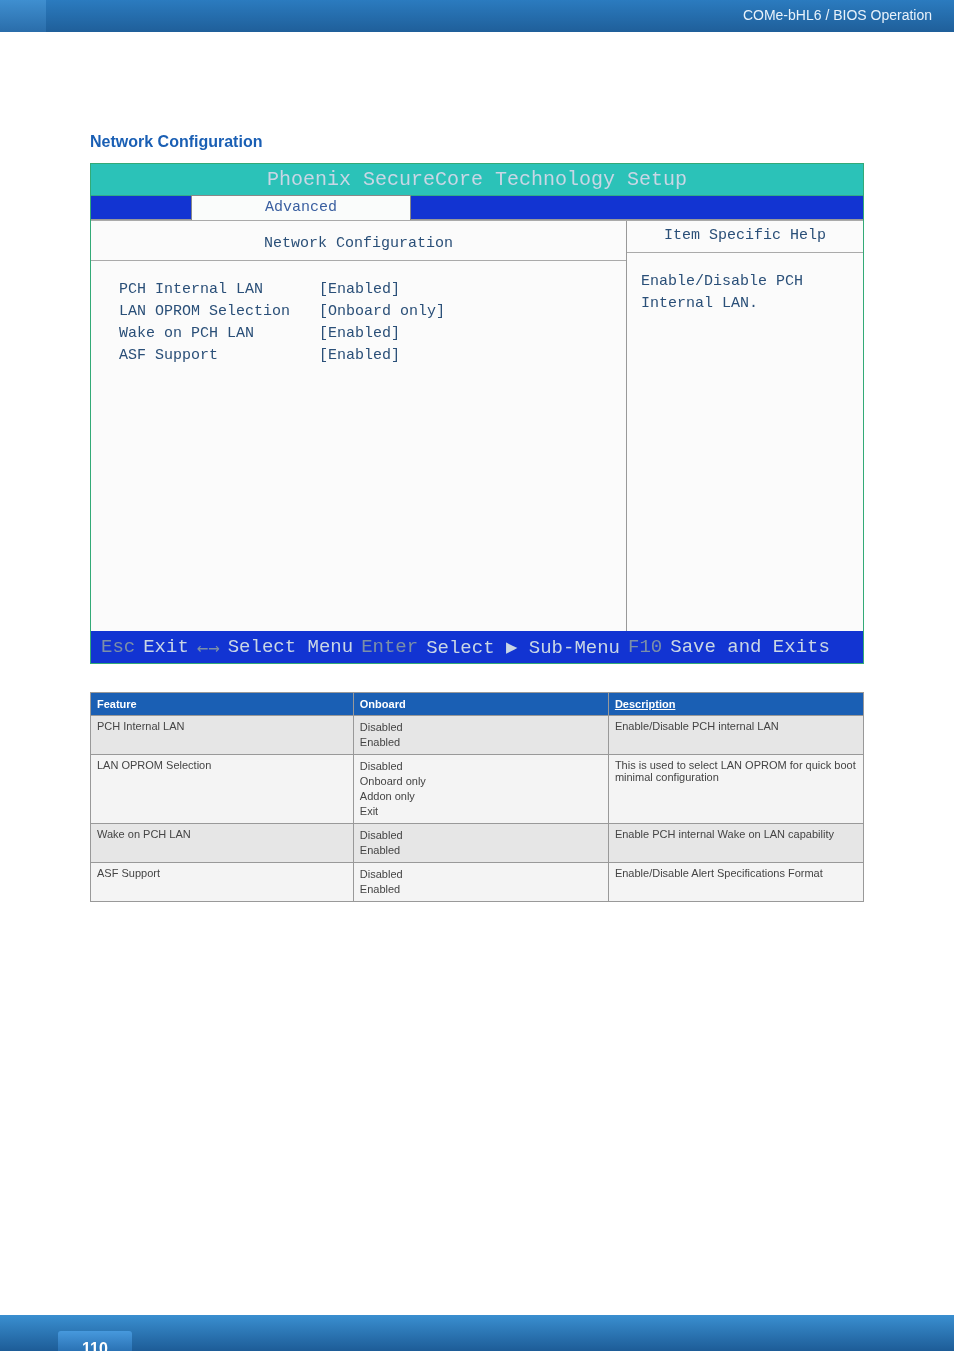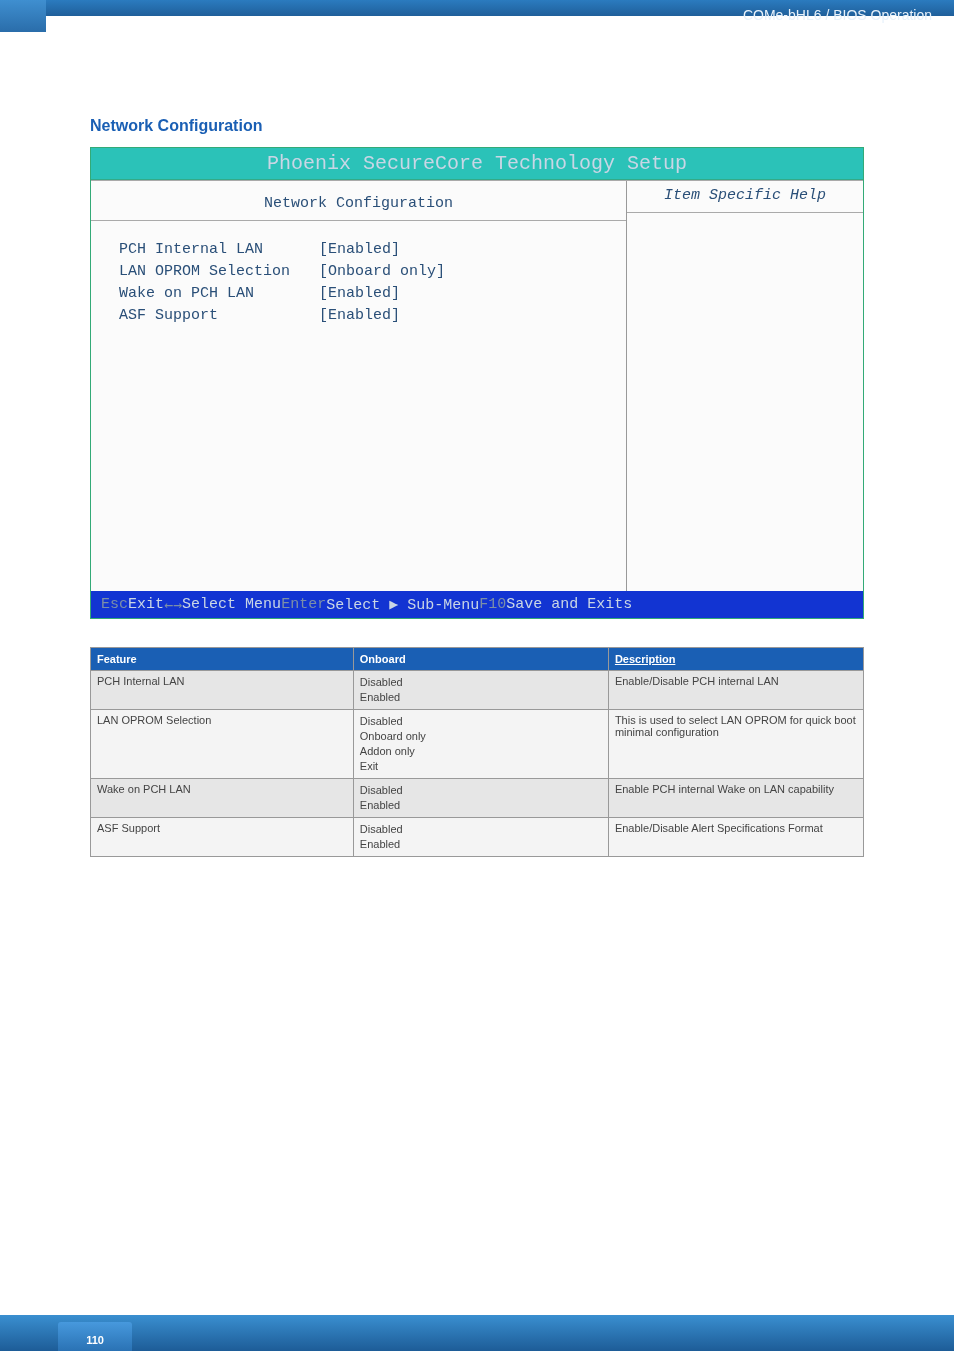--- a/index.html
+++ b/index.html
@@ -1,62 +1,65 @@
 <!DOCTYPE html>
 <html><head>
 <meta charset="utf-8">
 <style>
 * { margin: 0; padding: 0; box-sizing: border-box; }
 body { background: #fff; width: 954px; height: 1351px; font-family: Arial, sans-serif; position: relative; }
-.header { background: linear-gradient(180deg,#2b7bbf 0%,#1f5f9a 100%); height: 16px; width: 100%; position: relative; }
+.header { background: linear-gradient(180deg,#2b7bbf 0%,#1f5f9a 100%); height: 32px; width: 100%; position: relative; }
 .header-stripe { position: absolute; left: 0; top: 0; width: 46px; height: 32px; background: linear-gradient(180deg,#3f8fd0,#2a6daa); }
 .header-text { position: absolute; right: 22px; top: 7px; color: #e8f2fb; font-size: 14px; }
 .content { padding: 56px 90px 0 90px; margin-top: 45px; }
 .section-title { color: #1a5fb4; font-weight: 700; font-size: 16px; margin-bottom: 12px; }
 .bios { border: 1px solid #3a7; background: #fbfbfb; position: relative; }
 .bios-title { background: #2bc2b8; color: #c9d6e5; font-family: 'Courier New', monospace; font-size: 20px; padding: 4px 0; text-align: center; border-bottom: 1px solid #3a8; }
 .bios-tabs { background: #1234d2; height: 24px; border-bottom: 1px solid #999; position: relative; }
 .bios-tab { position: absolute; left: 100px; top: -1px; width: 220px; height: 25px; background: #fafcfb; color: #3a5fa0; font-family: 'Courier New', monospace; font-size: 15px; text-align: center; line-height: 24px; border: 1px solid #888; border-bottom: none; }
 .bios-body { display: flex; border-top: 1px solid #aaa; }
 .bios-left { flex: 1; padding: 8px 0 60px 0; border-right: 1px solid #999; }
 .bios-left-head { font-family:'Courier New',monospace; font-size:15px; color:#2a4f78; text-align:center; padding:6px 0 8px; border-bottom:1px solid #aaa; }
-.bios-right { width: 236px; font-style: italic; }
+.bios-right { width: 236px; }
 .bios-right-head { font-family:'Courier New',monospace; font-size:15px; color:#2a4f78; text-align:center; padding:6px 0 8px; border-bottom:1px solid #aaa; }
 .bios-right-body { font-family:'Courier New',monospace; font-size:15px; color:#2a4f78; padding:18px 12px 40px 14px; line-height:22px; height:310px; }
 .bios-rows { padding: 18px 0 0 28px; font-family:'Courier New',monospace; font-size:15px; line-height:22px; color:#2a4f78; min-height:310px; }
 .bios-row { display:flex; }
 .brl { width:200px; }
 .brv { }
-.bios-footer { background:#1234d2; color:#c9d6e5; font-family:'Courier New',monospace; font-size:15px; padding:4px 10px; display:flex; align-items:center;text-align:center; }
+.bios-footer { background:#1234d2; color:#c9d6e5; font-family:'Courier New',monospace; font-size:19px; padding:4px 10px; display:flex; gap:8px; align-items:center;text-align:center; }
 .dim { color:#7b8fa8; }
 .arrow-lr { font-family:monospace; }
 .feat-table { width:100%; border-collapse:collapse; margin-top:28px; }
 .feat-table th { background:#1a5fb4; color:#fff; font-weight:700; font-size:11px; text-align:left; padding:5px 6px; border:1px solid #999; }
 .feat-table td { font-size:11px; color:#444; padding:4px 6px; border:1px solid #999; vertical-align:top; }
 .feat-table tr:nth-child(odd) td { background:#e6e6e6; }
 .feat-table tr:nth-child(even) td { background:#f4f4f4; }
 .opt-line { display:block; line-height:15px; }
 .bold { font-weight:400; }
 .footer { position:absolute; bottom:0; left:0; width:100%; height:46px; }
 .footer-grad { position:absolute; bottom:0; left:0; width:100%; height:36px; background:linear-gradient(180deg,#3a8fd0,#1d5c97); }
-.footer-tab { position:absolute; bottom:0; left:58px; width:74px; height:29px; background:linear-gradient(180deg,#4799dd,#2a72b4); border-radius:3px 3px 0 0; text-align:center; color:#fff; font-weight:700; font-size:11px; line-height:36px; }
+.footer-tab { position:absolute; bottom:0; left:58px; width:74px; height:20px; background:linear-gradient(180deg,#4799dd,#2a72b4); border-radius:3px 3px 0 0; text-align:center; color:#fff; font-weight:700; font-size:16px; line-height:36px; }
 </style>
 </head>
 <body>
 
 <div class="header">
   <div class="header-stripe"></div>
   <div class="header-text">COMe-bHL6 / BIOS Operation</div>
 </div>
 
 <div class="content">
   <div class="section-title">Network Configuration</div>
 
   <div class="bios">
     <div class="bios-title">Phoenix SecureCore Technology Setup</div>
+    <div class="bios-tabs">
+      <div class="bios-tab">Advanced</div>
+    </div>
     <div class="bios-body">
       <div class="bios-left">
         <div class="bios-left-head">Network Configuration</div>
         <div class="bios-rows">
           <div class="bios-row">
             <span class="brl">PCH Internal LAN</span>
             <span class="brv">[Enabled]</span>
           </div>
           <div class="bios-row">
             <span class="brl">LAN OPROM Selection</span>
@@ -67,20 +70,21 @@
             <span class="brv">[Enabled]</span>
           </div>
           <div class="bios-row">
             <span class="brl">ASF Support</span>
             <span class="brv">[Enabled]</span>
           </div>
         </div>
       </div>
       <div class="bios-right">
         <div class="bios-right-head">Item Specific Help</div>
+        <div class="bios-right-body">Enable/Disable PCH Internal LAN.</div>
       </div>
     </div>
     <div class="bios-footer">
       <span class="dim">Esc</span>
       <span>Exit</span>
       <span class="dim arrow-lr">←→</span>
       <span>Select Menu</span>
       <span class="dim">Enter</span>
       <span>Select ▶ Sub-Menu</span>
       <span class="dim">F10</span>

